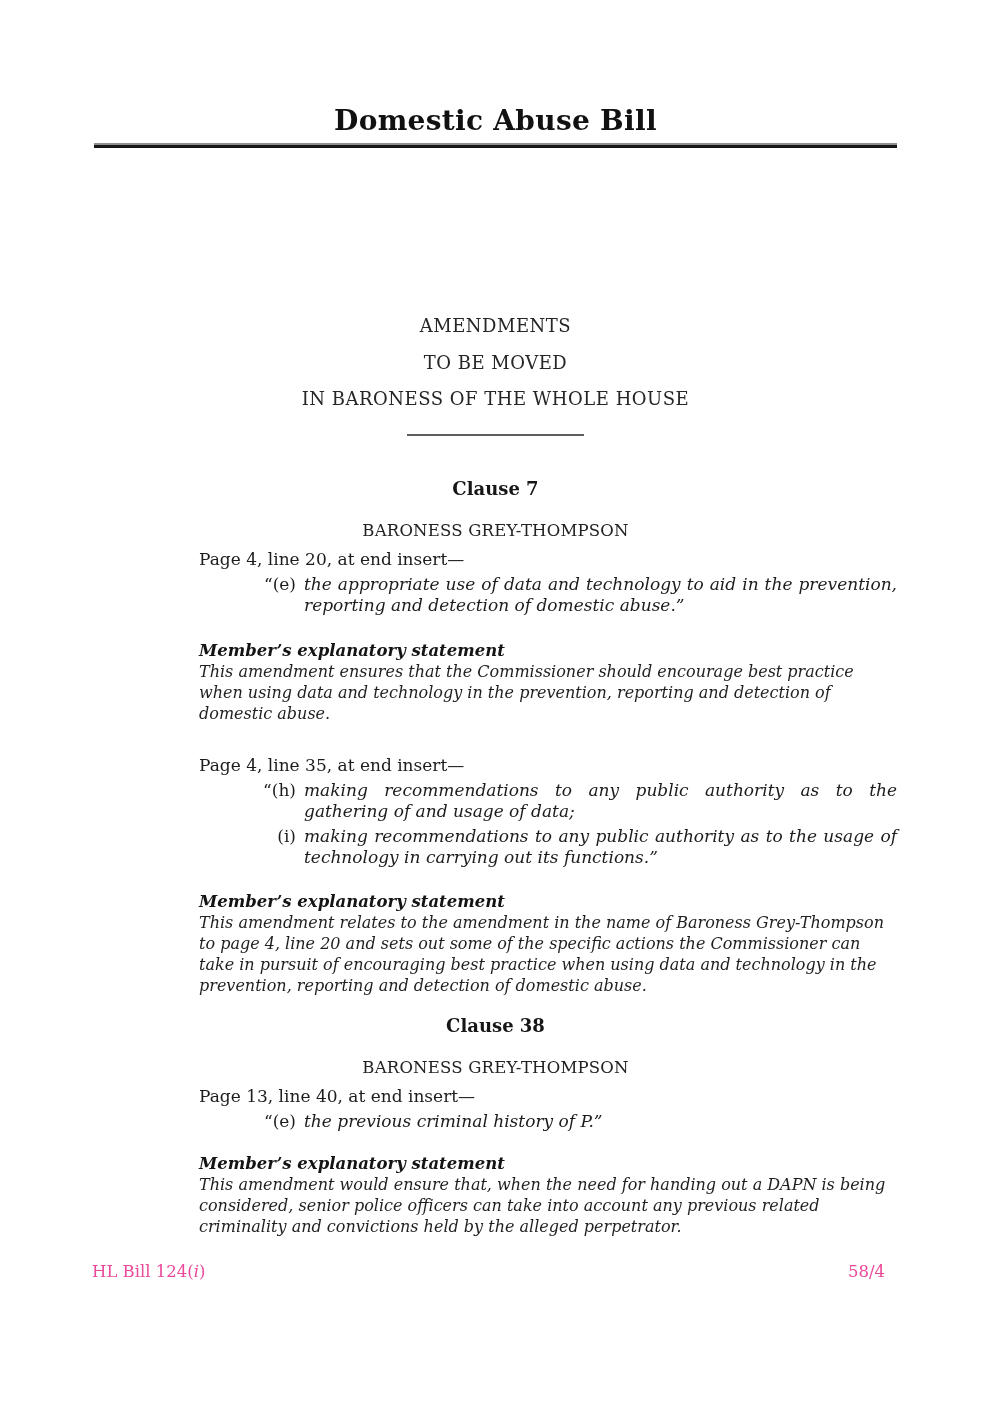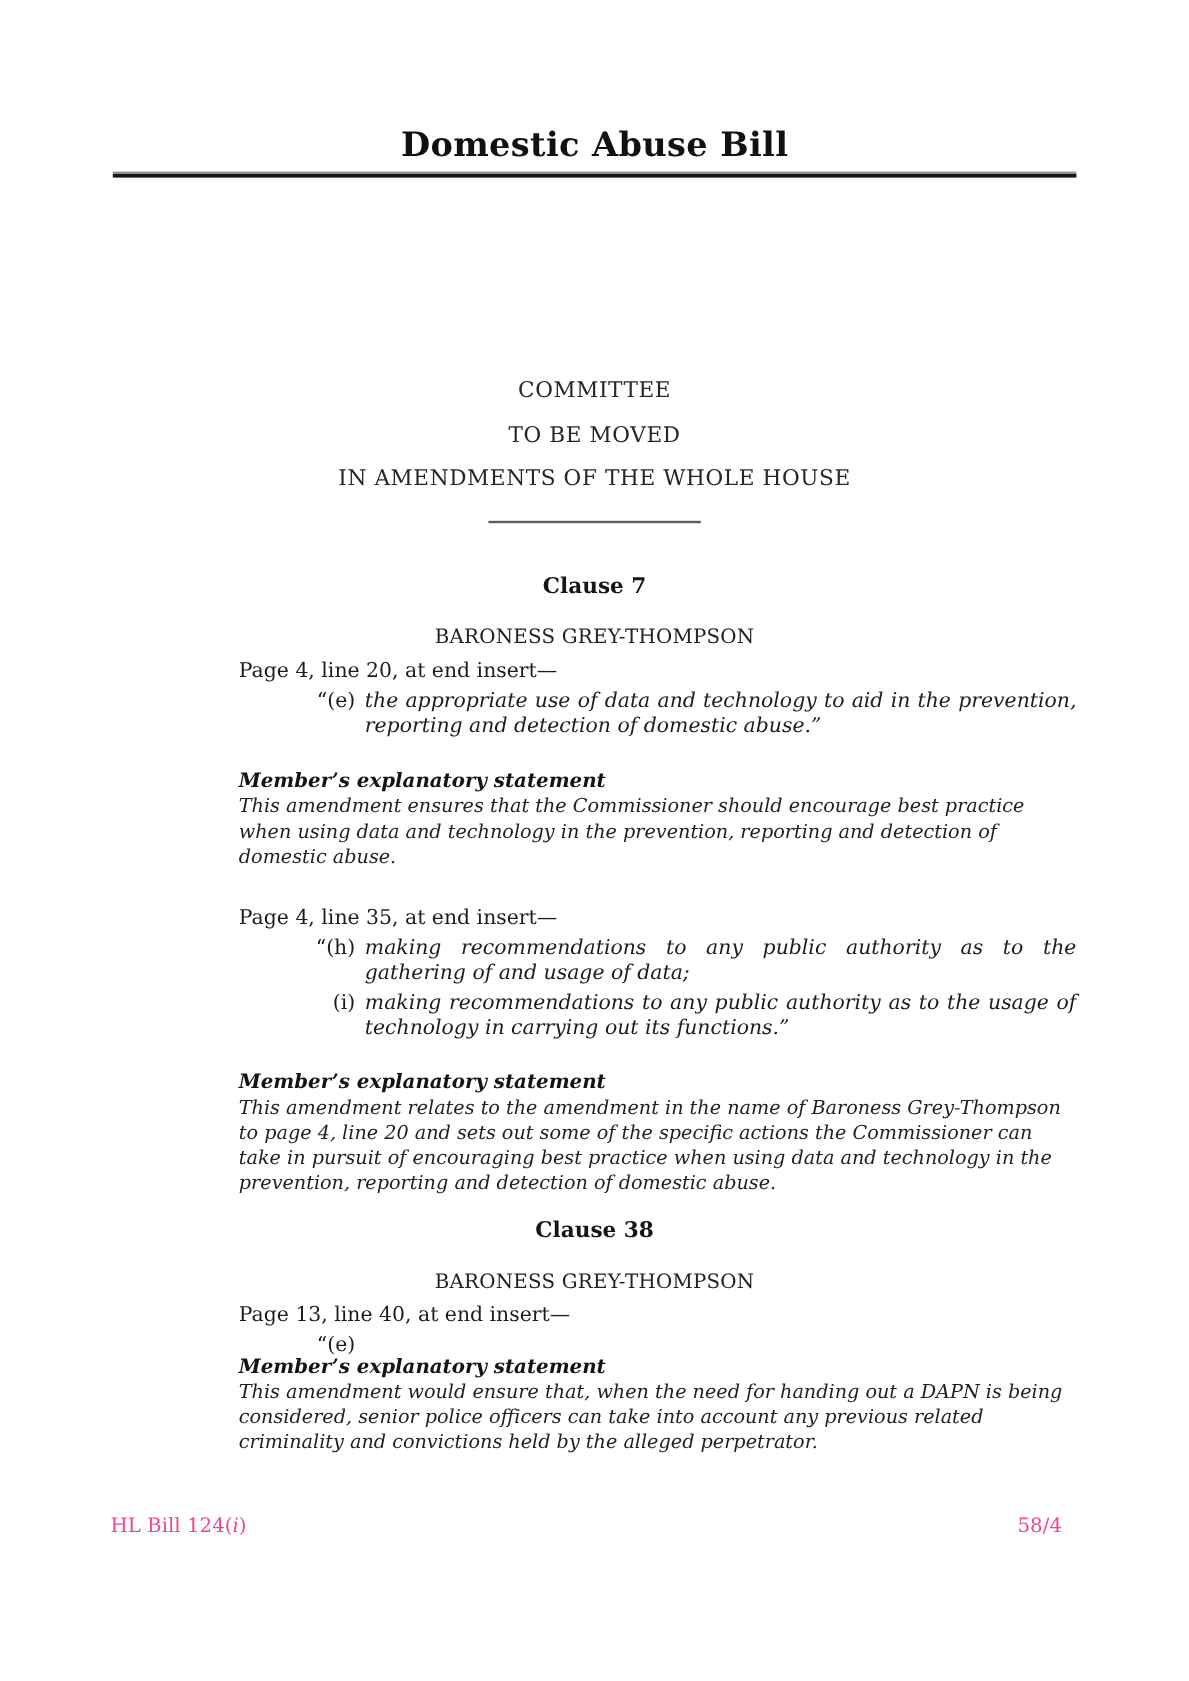--- a/index.html
+++ b/index.html
@@ -126,23 +126,23 @@
 </head>
 <body>
 
 <div class="page">
   <div class="content">
 
     <div class="doc-title">Domestic Abuse Bill</div>
     <div class="double-rule"></div>
 
     <div class="preamble">
-      <div class="preamble-line">COMMITTEE</div>
+      <div class="preamble-line">AMENDMENTS</div>
       <div class="preamble-line">TO BE MOVED</div>
-      <div class="preamble-line">IN AMENDMENTS OF THE WHOLE HOUSE</div>
+      <div class="preamble-line">IN BARONESS OF THE WHOLE HOUSE</div>
     </div>
     <div class="short-rule"></div>
 
     <div>
       <div class="clause-heading c7">Clause 7</div>
       <div class="mover">BARONESS GREY-THOMPSON</div>
       <div class="instruction">Page 4, line 20, at end insert—</div>
       <div class="items">
         <div class="item">
           <span class="item-label">“(e)</span>
@@ -173,20 +173,21 @@
       </div>
     </div>
 
     <div>
       <div class="clause-heading c22">Clause 38</div>
       <div class="mover">BARONESS GREY-THOMPSON</div>
       <div class="instruction">Page 13, line 40, at end insert—</div>
       <div class="items">
         <div class="item">
           <span class="item-label">“(e)</span>
+          <span class="item-text">the previous criminal history of P.”</span>
         </div>
       </div>
       <div class="explanatory e3">
         <div class="explanatory-heading">Member’s explanatory statement</div>
         <div class="explanatory-text">This amendment would ensure that, when the need for handing out a DAPN is being considered, senior police officers can take into account any previous related criminality and convictions held by the alleged perpetrator.</div>
       </div>
     </div>
 
   </div>
 

